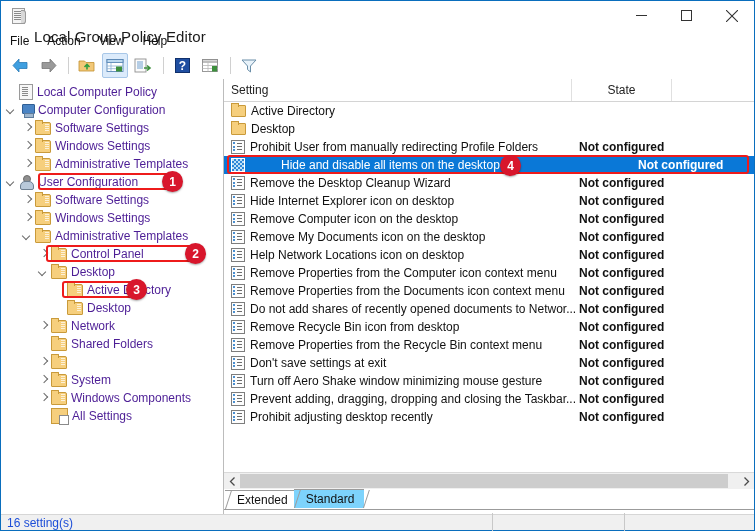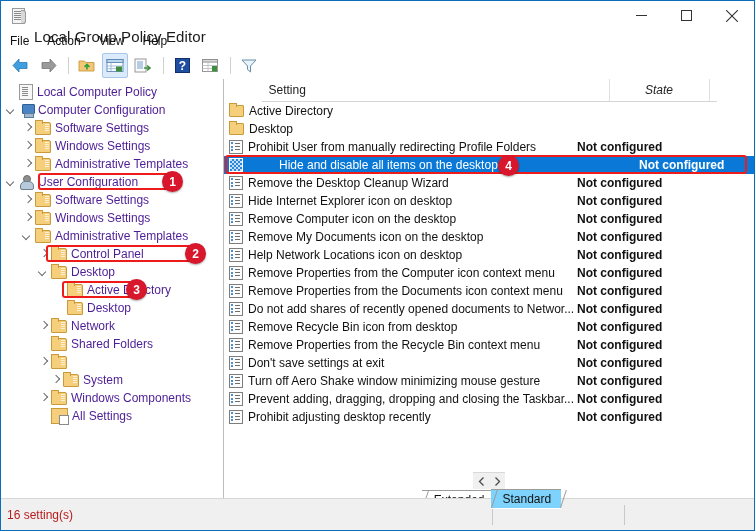--- a/index.html
+++ b/index.html
@@ -154,32 +154,31 @@
     background:#d8162c;color:#fff;font-size:12px;font-weight:bold;
     display:flex;align-items:center;justify-content:center;
     box-shadow:0 1px 2px rgba(0,0,0,.35);
     font-family:"Liberation Sans",sans-serif;
   }
 
   
   .list-pane{
     flex:1;position:relative;background:#ffffff;display:flex;flex-direction:column;
     overflow:hidden;
-    align-items:center;
   }
   .list-header{
     height:22px;display:flex;align-items:center;background:#ffffff;
     border-bottom:1px solid #d4d4d4;flex:none;
   }
   .hcell{
     font-size:12px;color:#222;height:22px;line-height:22px;box-sizing:border-box;
     border-right:1px solid #e0e0e0;padding-left:7px;overflow:hidden;white-space:nowrap;
   }
   .hcell.setting{width:348px;}
-  .hcell.state{width:100px;text-align:center;padding-left:0;font-style:italic;}
+  .hcell.state{width:100px;text-align:center;padding-left:0;}
   .hcell.spare{flex:1;border-right:none;}
   .rows{flex:1;position:relative;overflow:hidden;}
   .lrow{
     height:18px;display:flex;align-items:center;white-space:nowrap;font-size:12px;color:#111;
   }
   .lrow.selected{background:#0a78d7;color:#ffffff;gap:31px;}
   .licon{width:13px;height:13px;margin:0 5px 0 7px;flex:none;position:relative;}
   .licon.folder{
     background:#f6cf7d;border:1px solid #c99a3a;width:13px;height:10px;border-radius:1px;
   }
@@ -236,23 +235,23 @@
   }
   .tab:after{
     content:"";position:absolute;right:0;top:0;bottom:0;width:10px;
     border-right:1px solid #9b9b9b;transform:skewX(-18deg);transform-origin:bottom right;
   }
   .tab.selected{background:#7dd3fc;border-bottom:1px solid #ffffff;z-index:2;}
   .tab-filler{flex:1;border-bottom:0px solid #9b9b9b;}
 
   
   .statusbar{
-    position:absolute;left:0;right:0;bottom:0;height:32px;background:#f0f0f0;
+    position:absolute;left:0;right:0;bottom:0;height:16px;background:#f0f0f0;
     border-top:1px solid #d6d6d6;display:flex;align-items:center;
-    font-size:12px;color:#b91c1c;box-sizing:border-box;
+    font-size:12px;color:#1d4ed8;box-sizing:border-box;
   }
   .status-seg{height:20px;line-height:20px;padding-left:6px;box-sizing:border-box;}
   .status-seg.main{flex:1;}
   .status-seg.sep{border-left:1px solid #c8c8c8;width:132px;}
   .status-seg.sep2{border-left:1px solid #c8c8c8;width:130px;}
 </style>
 </head>
 <body>
 
 <div class="window">
@@ -444,21 +443,21 @@
           <span class="tw"></span>
           <span class="ticon folder"></span>
           <span class="tlabel">Shared Folders</span>
         </div>
 
         <div class="trow" style="padding-left:38px">
           <span class="tw collapsed"></span>
           <span class="ticon folder"></span>
         </div>
 
-        <div class="trow" style="padding-left:50px">
+        <div class="trow" style="padding-left:38px">
           <span class="tw collapsed"></span>
           <span class="ticon folder"></span>
           <span class="tlabel">System</span>
         </div>
 
         <div class="trow" style="padding-left:38px">
           <span class="tw collapsed"></span>
           <span class="ticon folder"></span>
           <span class="tlabel">Windows Components</span>
         </div>

